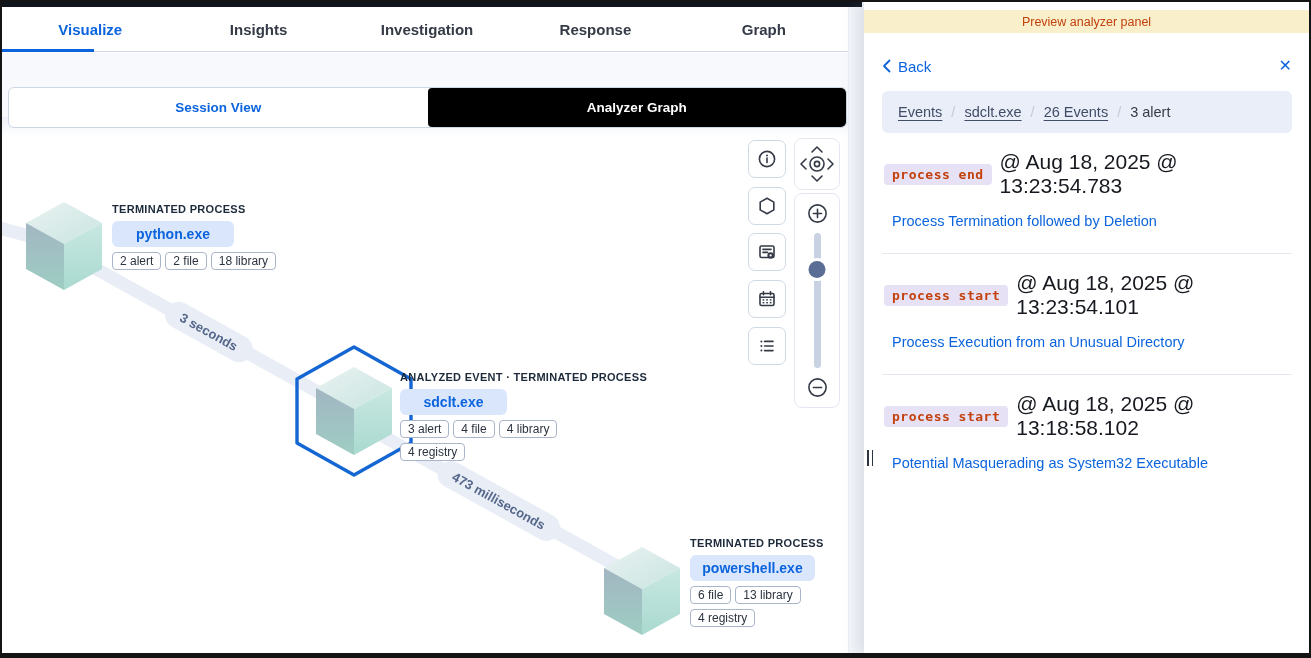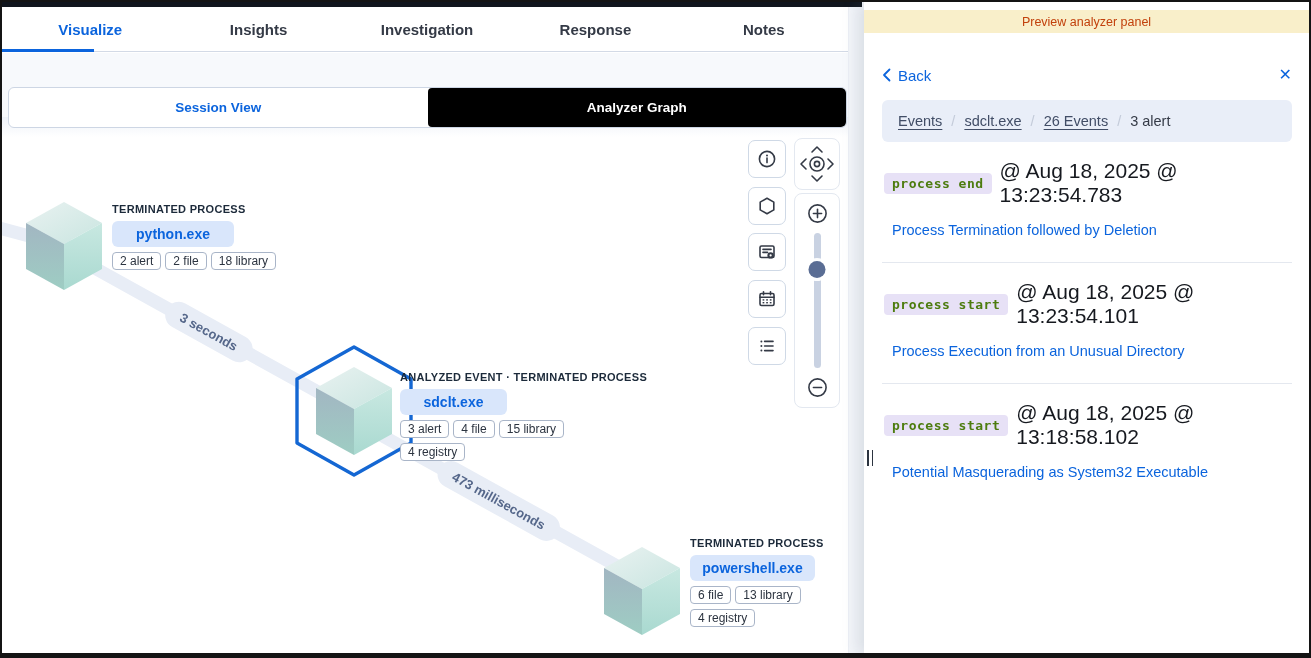--- a/index.html
+++ b/index.html
@@ -76,52 +76,52 @@
             border-left:1px solid #eceff5; }
   .resize-handle { position:absolute; left:863px; top:448px; width:10px; height:16px; z-index:40;
                    display:flex; gap:3px; justify-content:center; cursor:col-resize; }
   .resize-handle i { width:1.5px; height:16px; background:#2c3440; }
 
   
   .panel { position:absolute; left:862px; top:0; width:445px; height:653px; background:#fff;
            box-shadow:-7px 0 14px rgba(101,117,141,.18); z-index:30; }
   .panel-banner { margin-top:8px; height:23px; background:#f9efca; color:#c2410c; font-size:12.5px;
                   display:flex; align-items:center; justify-content:center; }
-  .panel-body { padding:29px 17px 0 18px; }
+  .panel-body { padding:20px 17px 0 18px; }
   .back-row { display:flex; align-items:center; justify-content:space-between; height:26px; }
   .back-link { color:#0b64dd; font-size:15px; font-weight:500; display:flex; align-items:center;
                gap:7px; cursor:pointer; }
   .close-btn { color:#0b64dd; font-size:16px; cursor:pointer; line-height:1; }
   .breadcrumb-bar { margin-top:12px; background:#e9eef8; border-radius:6px; height:42px; display:flex;
                     align-items:center; padding:0 16px; font-size:14.5px; color:#414d66; }
   .crumb-link { text-decoration:underline; text-underline-offset:3px; color:#414d66; cursor:pointer; }
   .crumb-sep { color:#c3cbd9; padding:0 9px; }
   .crumb-last { color:#353b47; }
   .event-item { padding:17px 0 24px 2px; border-bottom:1px solid #e4e8ef; }
   .event-item:last-child { border-bottom:none; }
   .event-head { display:flex; align-items:center; gap:8px; }
-  .etype { font-family:"DejaVu Sans Mono", monospace; font-size:13px; font-weight:700; color:#4d7c0f;
+  .etype { font-family:"DejaVu Sans Mono", monospace; font-size:13px; font-weight:700; color:#c2410c;
            background:#e7e1f6; border-radius:4px; padding:3px 8px; letter-spacing:.5px; white-space:nowrap; }
   .etime { font-size:21px; color:#16191f; }
   .erule { margin:15px 0 0 8px; font-size:14.5px; color:#0b64dd; cursor:pointer; }
 
   svg .st { stroke:#343a46; stroke-width:1.6; fill:none; stroke-linecap:round; stroke-linejoin:round; }
 </style>
 </head>
 <body>
 
 <div class="screen">
   <div class="top-strip"></div>
 
   <div class="tabs-row">
     <div class="tab active">Visualize</div>
     <div class="tab">Insights</div>
     <div class="tab">Investigation</div>
     <div class="tab">Response</div>
-    <div class="tab">Notes</div>
+    <div class="tab">Graph</div>
   </div>
 
   <div class="mid-band"></div>
 
   <div class="toggle-group">
     <div class="toggle-option">Session View</div>
     <div class="toggle-option selected">Analyzer Graph</div>
   </div>
 
   <div class="graph">
@@ -179,21 +179,21 @@
         <span class="nbadge">18 library</span>
       </div>
     </div>
 
     <div class="node-info" id="node-sdclt-info">
       <div class="node-kind">ANALYZED EVENT · TERMINATED PROCESS</div>
       <div class="node-pill" style="width:107px">sdclt.exe</div>
       <div class="badge-row">
         <span class="nbadge">3 alert</span>
         <span class="nbadge">4 file</span>
-        <span class="nbadge">15 library</span>
+        <span class="nbadge">4 library</span>
       </div>
       <div class="badge-row">
         <span class="nbadge">4 registry</span>
       </div>
     </div>
 
     <div class="node-info" id="node-powershell-info">
       <div class="node-kind">TERMINATED PROCESS</div>
       <div class="node-pill" style="width:125px">powershell.exe</div>
       <div class="badge-row">

